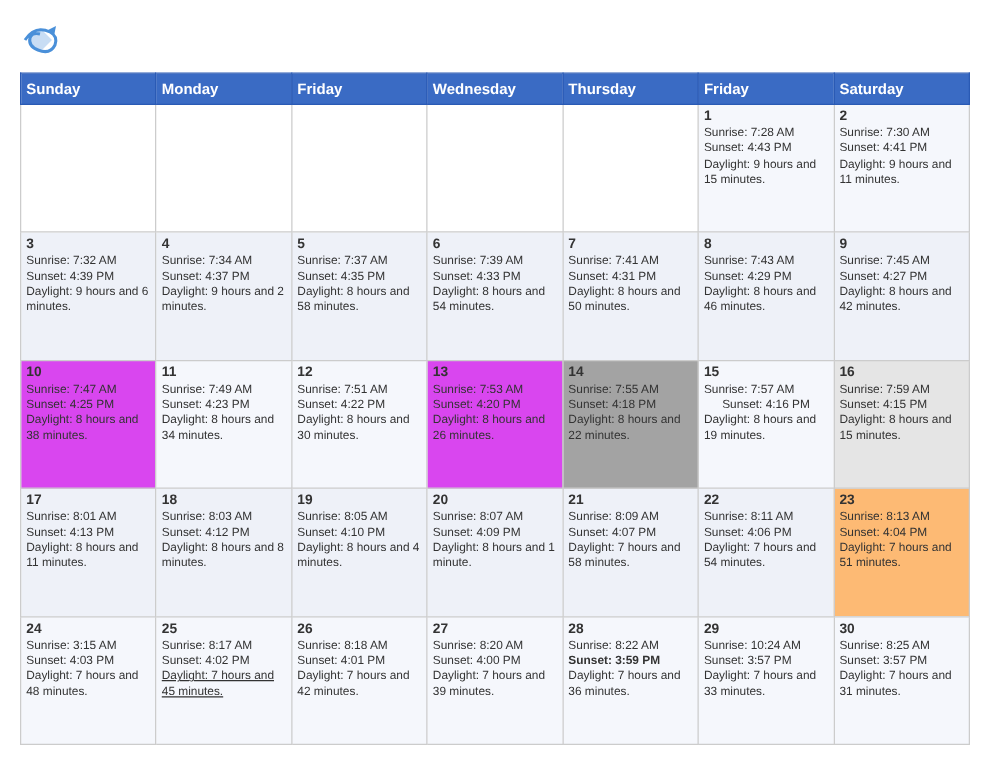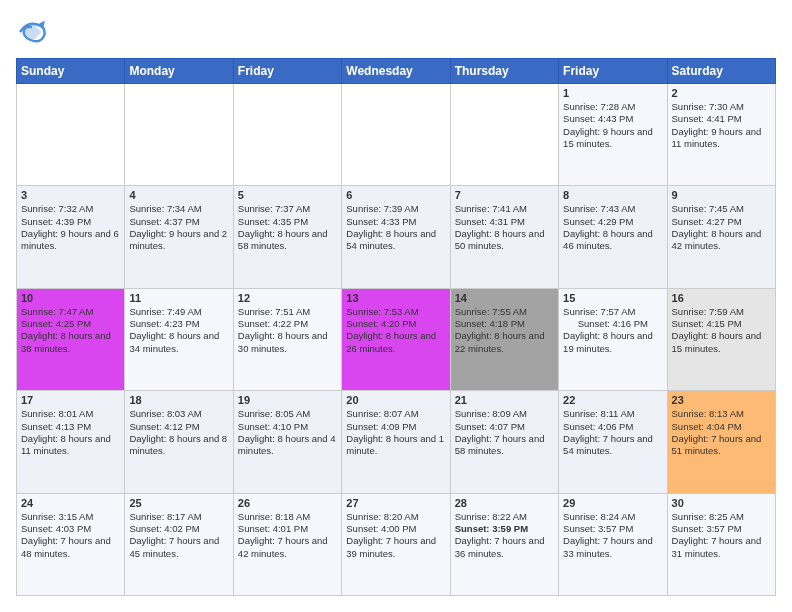--- a/index.html
+++ b/index.html
@@ -283,21 +283,21 @@
           <td style="background: rgb(245, 247, 252);">
             <span class="day-num">24</span>
             <div style="line-height: 1.3;">Sunrise: 3:15 AM</div>
             <div style="line-height: 1.3;">Sunset: 4:03 PM</div>
             <div style="line-height: 1.3;">Daylight: 7 hours and 48 minutes.</div>
           </td>
           <td style="background: rgb(245, 247, 252);">
             <span class="day-num">25</span>
             <div style="line-height: 1.3;">Sunrise: 8:17 AM</div>
             <div style="line-height: 1.3;">Sunset: 4:02 PM</div>
-            <div style="line-height: 1.3;">Daylight: 7 hours and 45 minutes.</div>
+            <div style="line-height: 1.3; text-decoration: underline;">Daylight: 7 hours and 45 minutes.</div>
           </td>
           <td style="background: rgb(245, 247, 252);">
             <span class="day-num">26</span>
             <div style="line-height: 1.3;">Sunrise: 8:18 AM</div>
             <div style="line-height: 1.3;">Sunset: 4:01 PM</div>
             <div style="line-height: 1.3;">Daylight: 7 hours and 42 minutes.</div>
           </td>
           <td style="background: rgb(245, 247, 252);">
             <span class="day-num">27</span>
             <div style="line-height: 1.3;">Sunrise: 8:20 AM</div>
@@ -305,21 +305,21 @@
             <div style="line-height: 1.3;">Daylight: 7 hours and 39 minutes.</div>
           </td>
           <td style="background: rgb(245, 247, 252);">
             <span class="day-num">28</span>
             <div style="line-height: 1.3;">Sunrise: 8:22 AM</div>
             <div style="line-height: 1.3; font-weight: bold;">Sunset: 3:59 PM</div>
             <div style="line-height: 1.3;">Daylight: 7 hours and 36 minutes.</div>
           </td>
           <td style="background: rgb(245, 247, 252);">
             <span class="day-num">29</span>
-            <div style="line-height: 1.3;">Sunrise: 8:24 AM</div>
+            <div style="line-height: 1.3;">Sunrise: 10:24 AM</div>
             <div style="line-height: 1.3;">Sunset: 3:57 PM</div>
             <div style="line-height: 1.3;">Daylight: 7 hours and 33 minutes.</div>
           </td>
           <td style="background: rgb(245, 247, 252);">
             <span class="day-num">30</span>
             <div style="line-height: 1.3;">Sunrise: 8:25 AM</div>
             <div style="line-height: 1.3;">Sunset: 3:57 PM</div>
             <div style="line-height: 1.3;">Daylight: 7 hours and 31 minutes.</div>
           </td>
         </tr>

